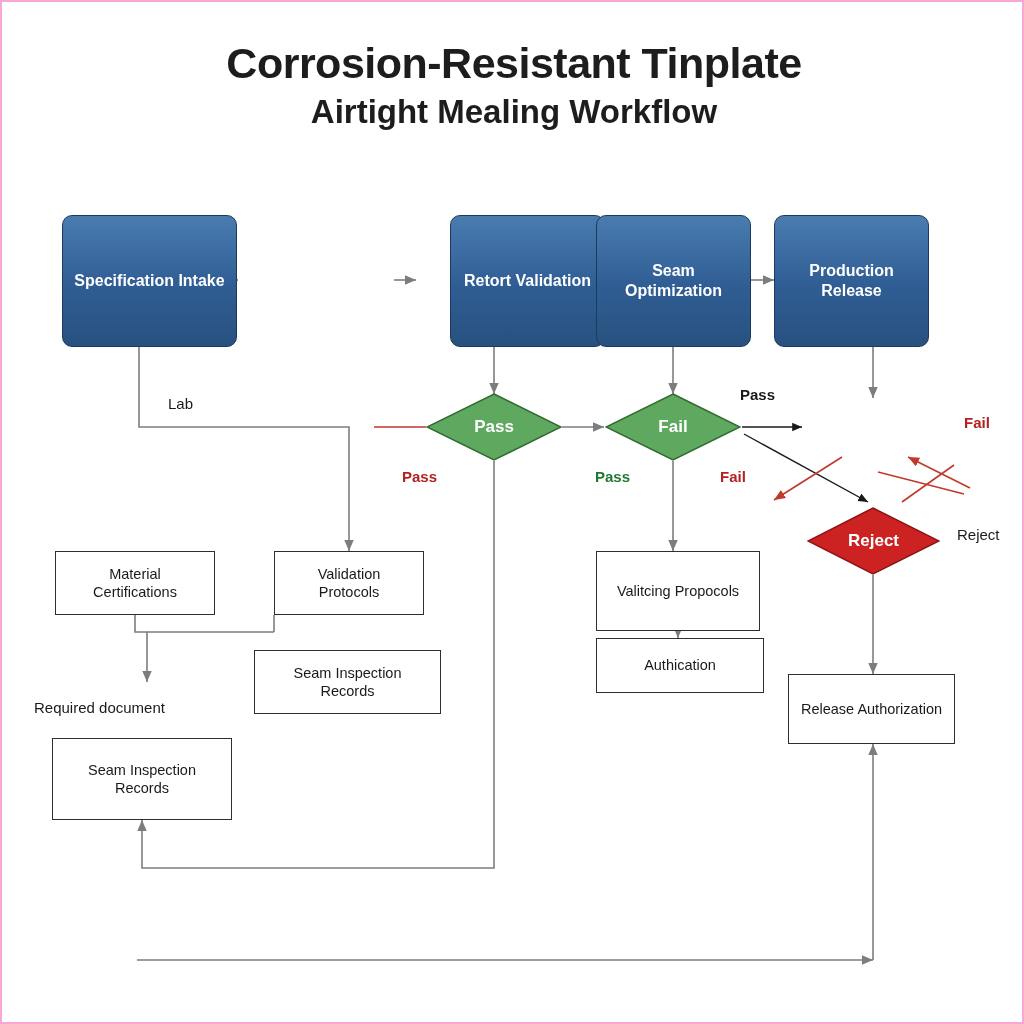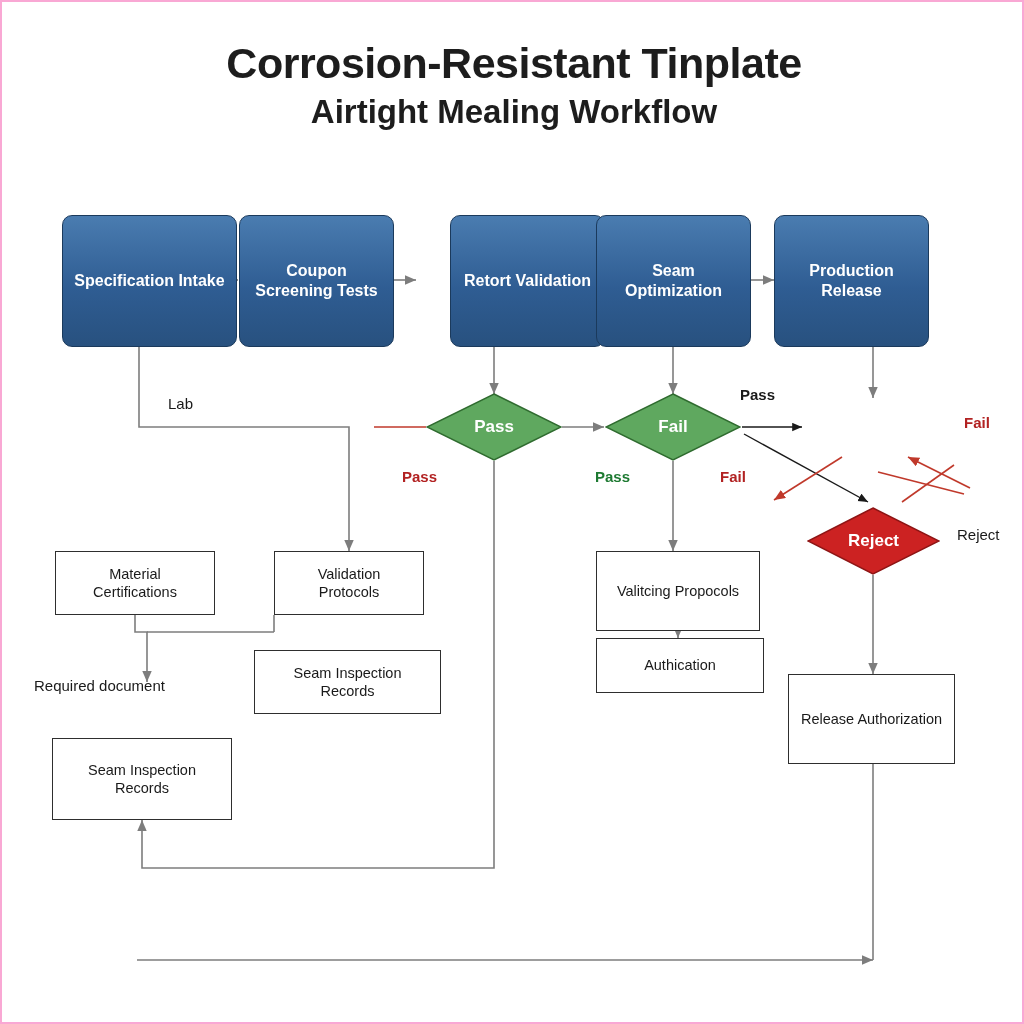--- a/index.html
+++ b/index.html
@@ -200,23 +200,20 @@
     </g>
     <g stroke="#7d7d7d" stroke-width="1.6" fill="none">
       <path d="M272,630 L145,630"></path>
       <path d="M272,613 L272,630"></path>
     </g>
   </svg>
 
   <div class="node process" style="left:60px; top:213px; width:175px; height:132px;">
     <span>Specification Intake</span>
   </div>
-  <div class="node process" style="left:237px; top:213px; width:155px; height:132px;">
-    <span>Coupon Screening Tests</span>
-  </div>
   <div class="node process" style="left:415px; top:213px; width:155px; height:132px;margin-left:33px;">
     <span>Retort Validation</span>
   </div>
   <div class="node process" style="left:594px; top:213px; width:155px; height:132px;">
     <span>Seam Optimization</span>
   </div>
   <div class="node process" style="left:772px; top:213px; width:155px; height:132px;">
     <span>Production Release</span>
   </div>
 
@@ -253,26 +250,26 @@
   </div>
   <div class="node doc" style="left:50px; top:736px; width:180px; height:82px;">
     <span>Seam Inspection Records</span>
   </div>
   <div class="node doc" style="left:594px; top:549px; width:164px; height:80px;">
     <span>Valitcing Propocols</span>
   </div>
   <div class="node doc" style="left:594px; top:636px; width:168px; height:55px;">
     <span>Authication</span>
   </div>
-  <div class="node doc" style="left:786px; top:672px; width:167px; height:90px;">
+  <div class="node doc" style="left:786px; top:672px; width:167px; height:70px;">
     <span>Release Authorization</span>
   </div>
 
   <div class="edge-label plain" style="left:166px; top:393px;">Lab</div>
   <div class="edge-label lbl-fail" style="left:400px; top:466px;">Pass</div>
   <div class="edge-label lbl-pass" style="left:593px; top:466px;">Pass</div>
   <div class="edge-label lbl-fail" style="left:718px; top:466px;">Fail</div>
   <div class="edge-label lbl-dark" style="left:738px; top:384px;">Pass</div>
   <div class="edge-label lbl-fail" style="left:962px; top:412px;">Fail</div>
   <div class="edge-label plain" style="left:955px; top:524px;">Reject</div>
-  <div class="edge-label plain" style="left:32px; top:675px;">Required document</div>
+  <div class="edge-label plain" style="left:32px; top:697px;">Required document</div>
 
 </div>
 
 </body></html>

